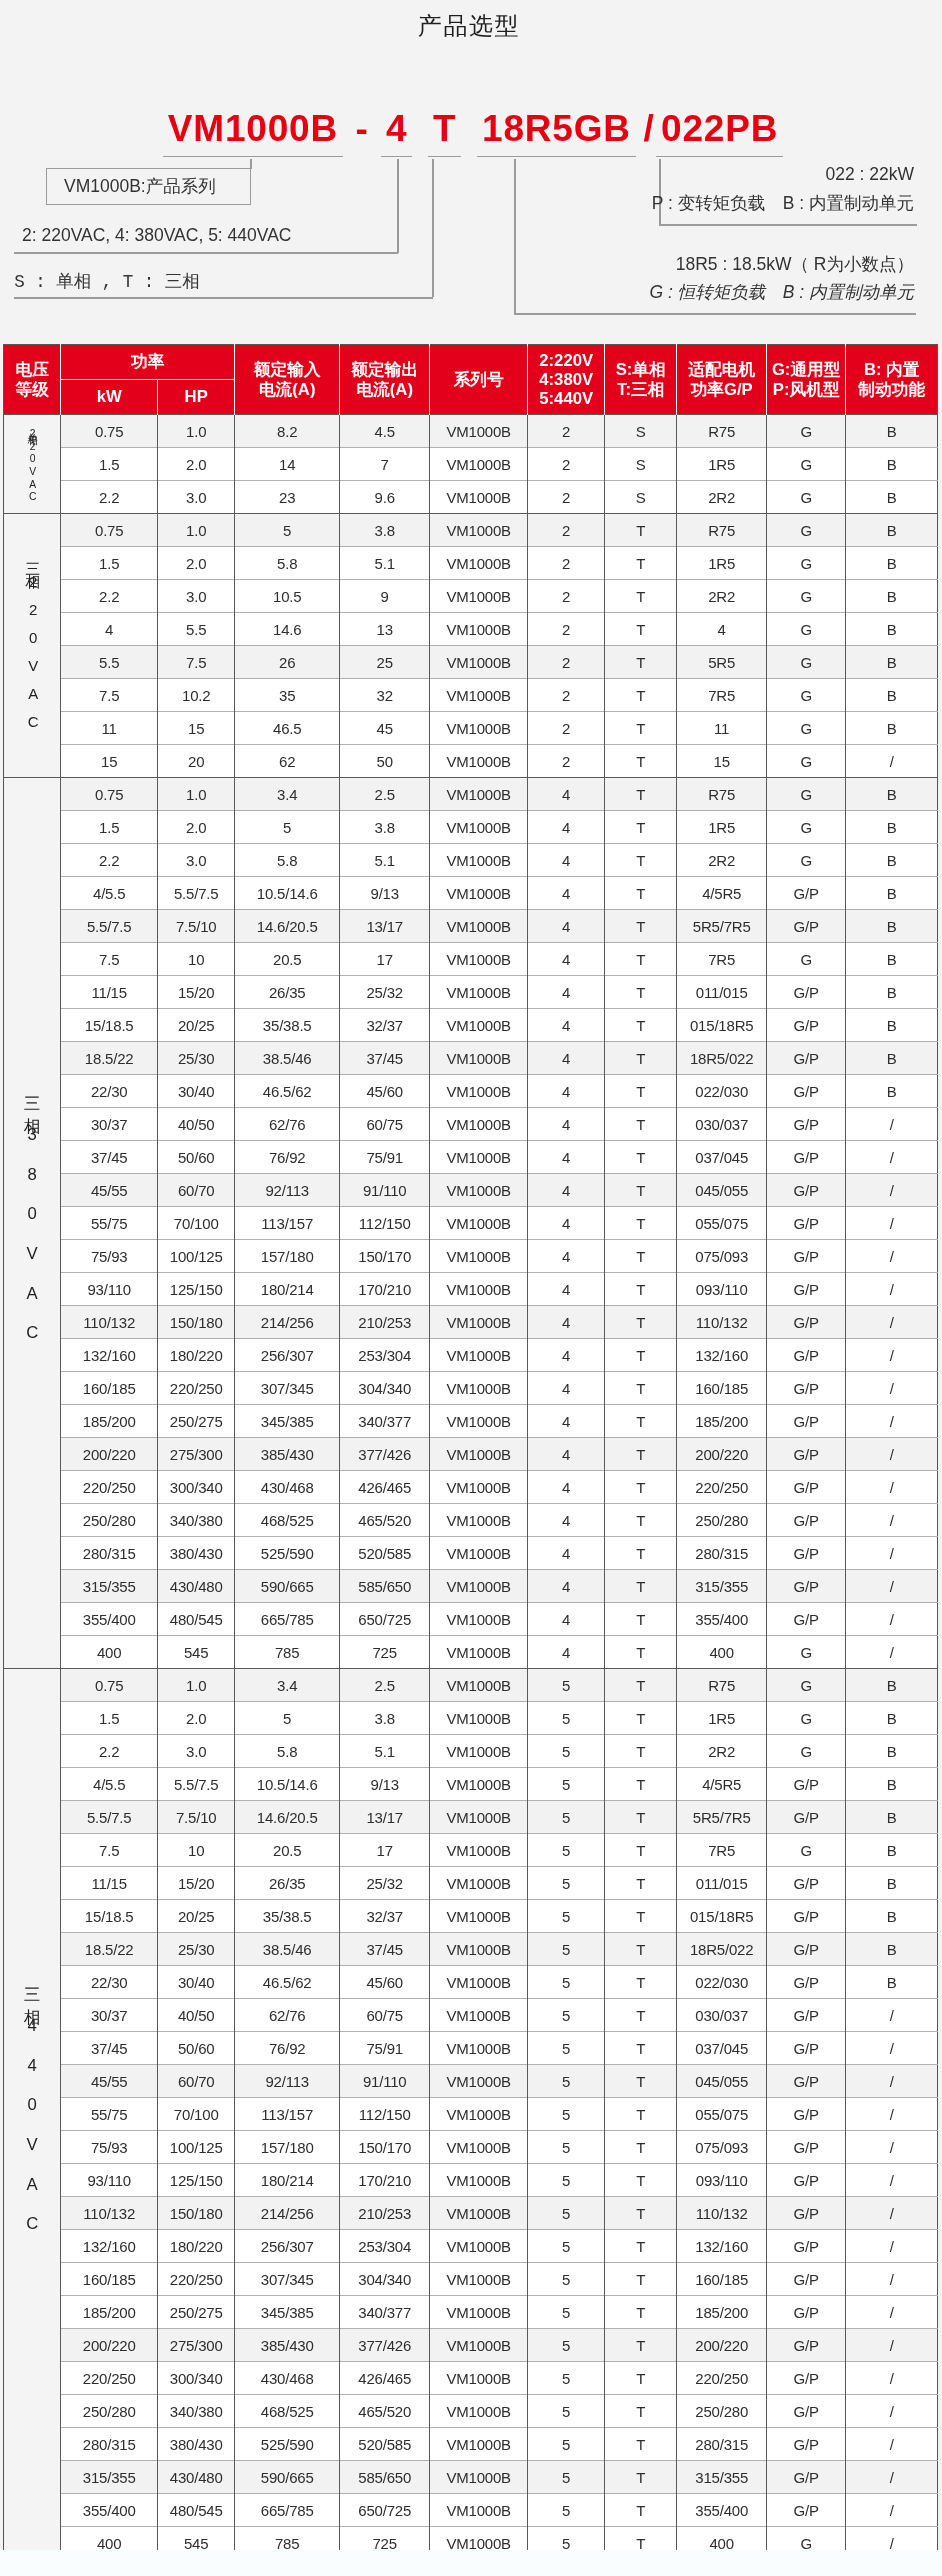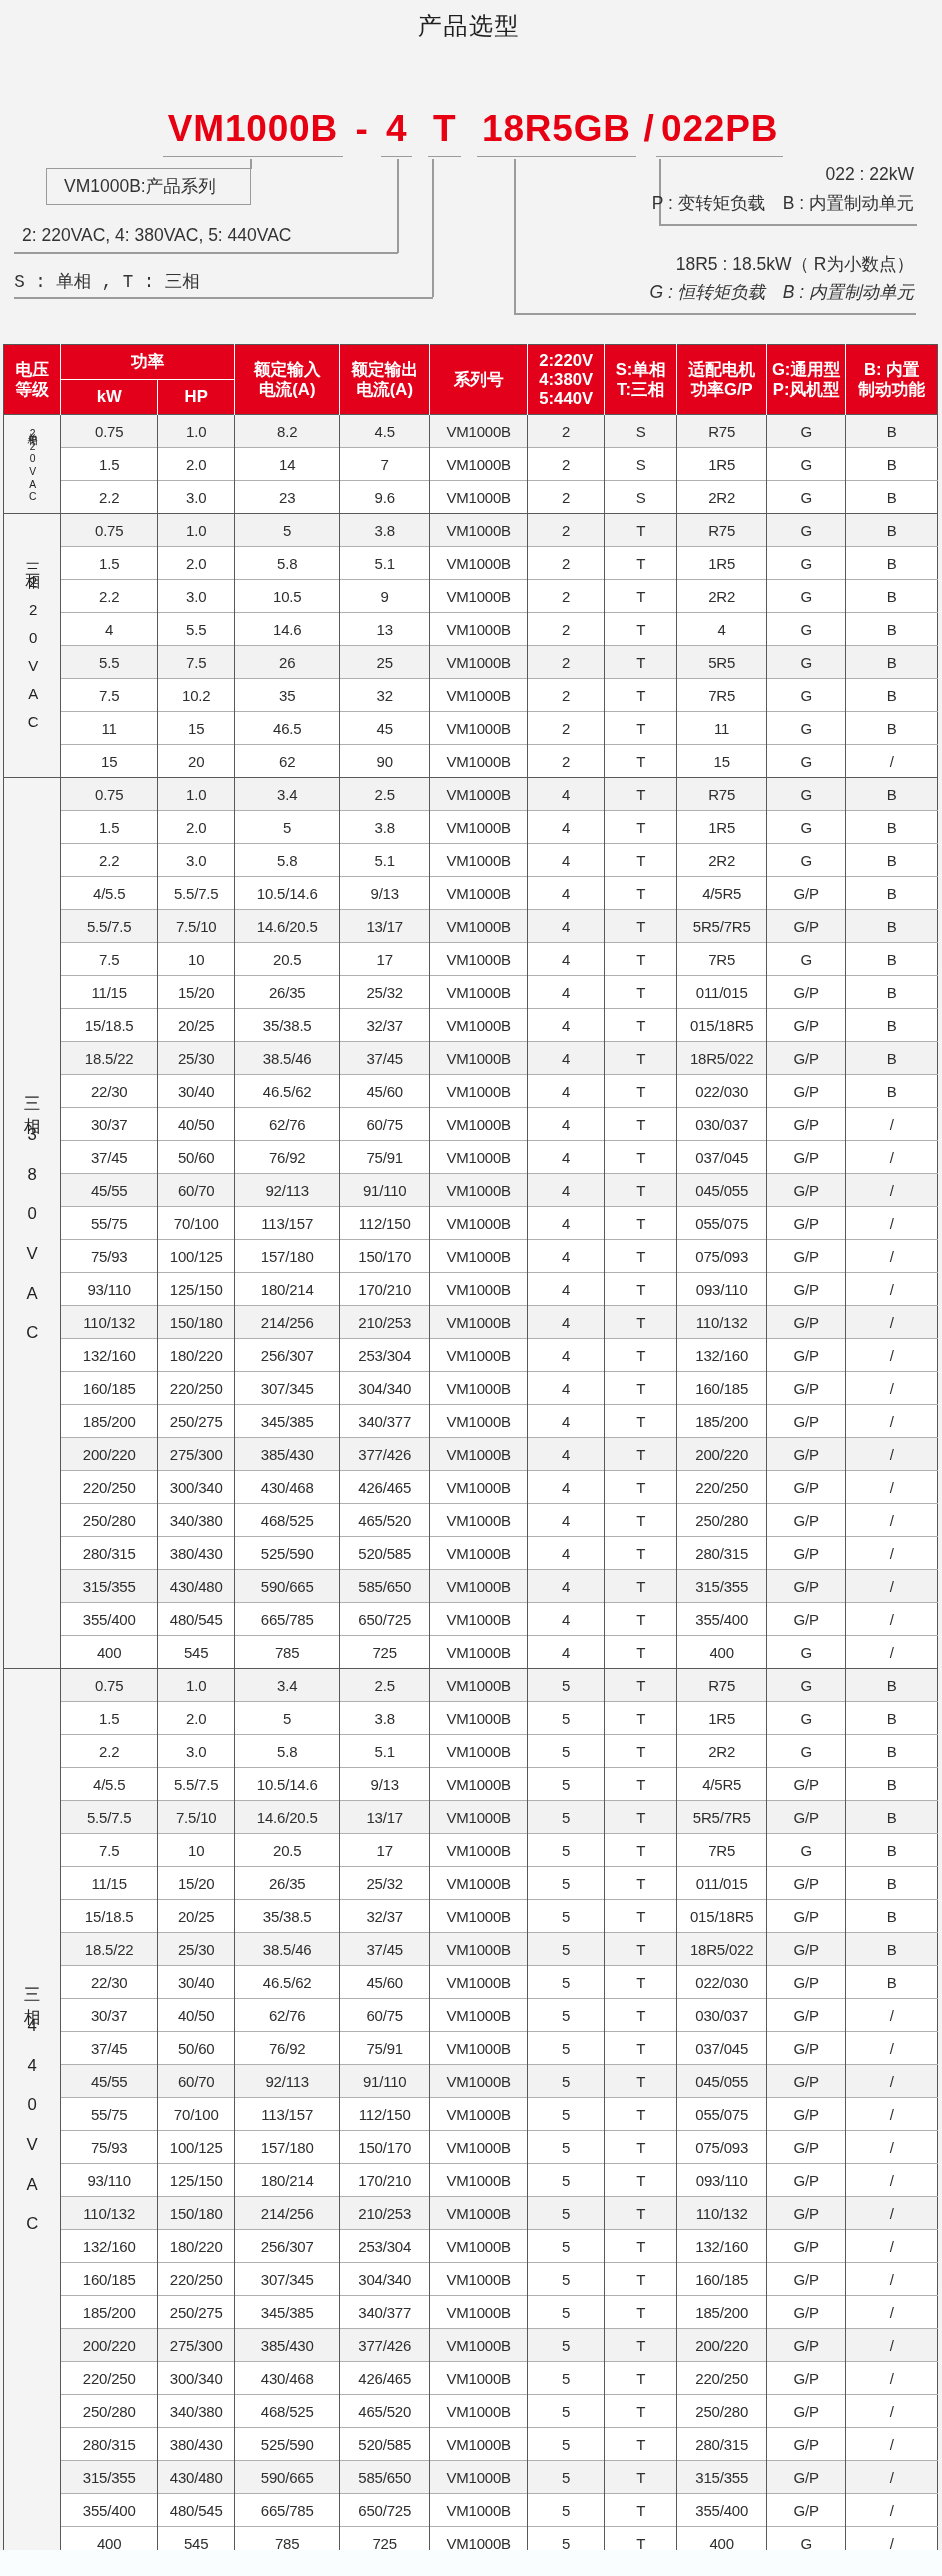--- a/index.html
+++ b/index.html
@@ -290,21 +290,21 @@
         <td>2</td>
         <td>T</td>
         <td>11</td>
         <td>G</td>
         <td>B</td>
       </tr>
       <tr>
         <td>15</td>
         <td>20</td>
         <td>62</td>
-        <td>90</td>
+        <td>50</td>
         <td>VM1000B</td>
         <td>2</td>
         <td>T</td>
         <td>15</td>
         <td>G</td>
         <td>/</td>
       </tr>
       <tr class="alt sec-start">
         <th class="group g-l" rowspan="27">三相380VAC</th>
         <td>0.75</td>

